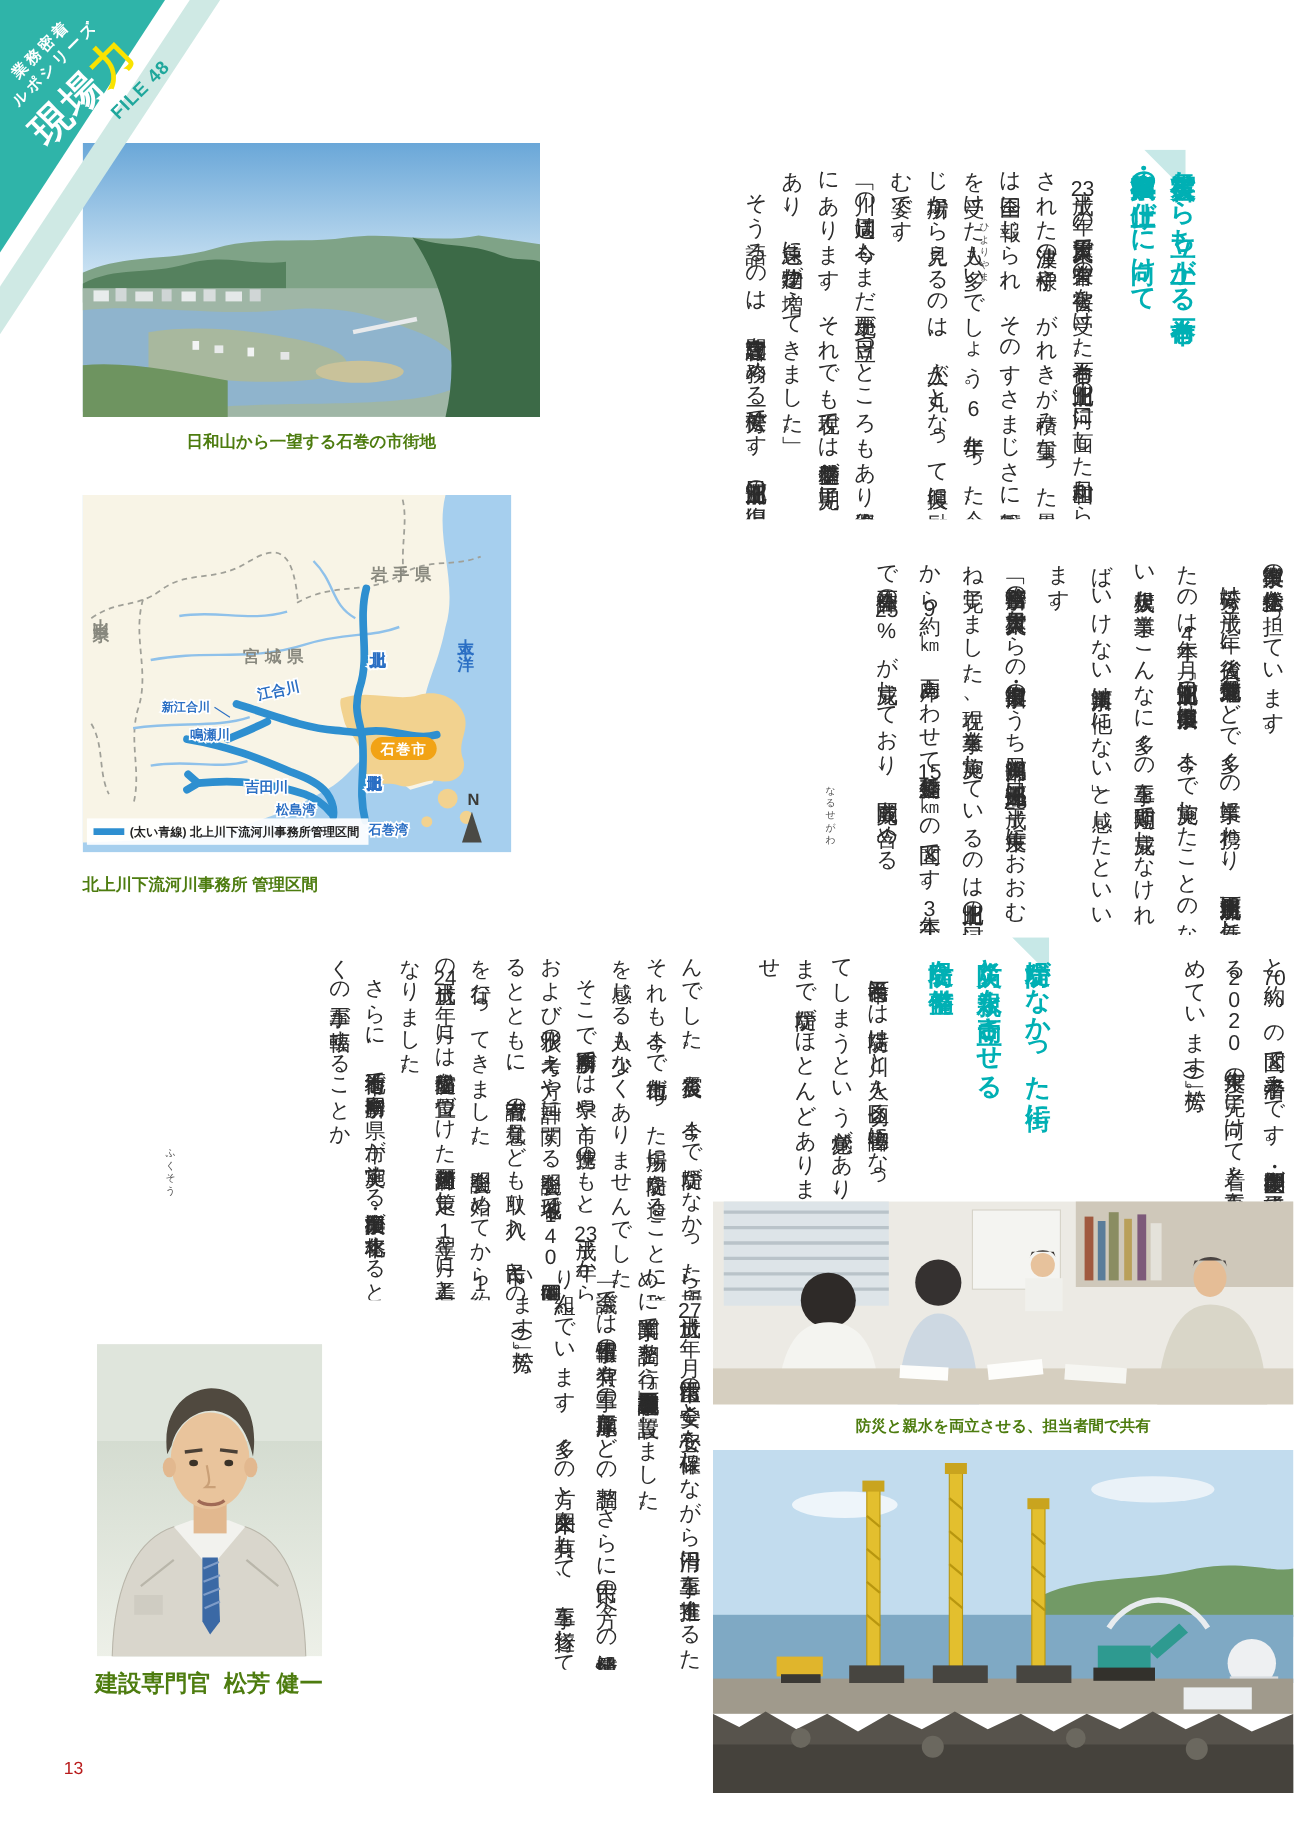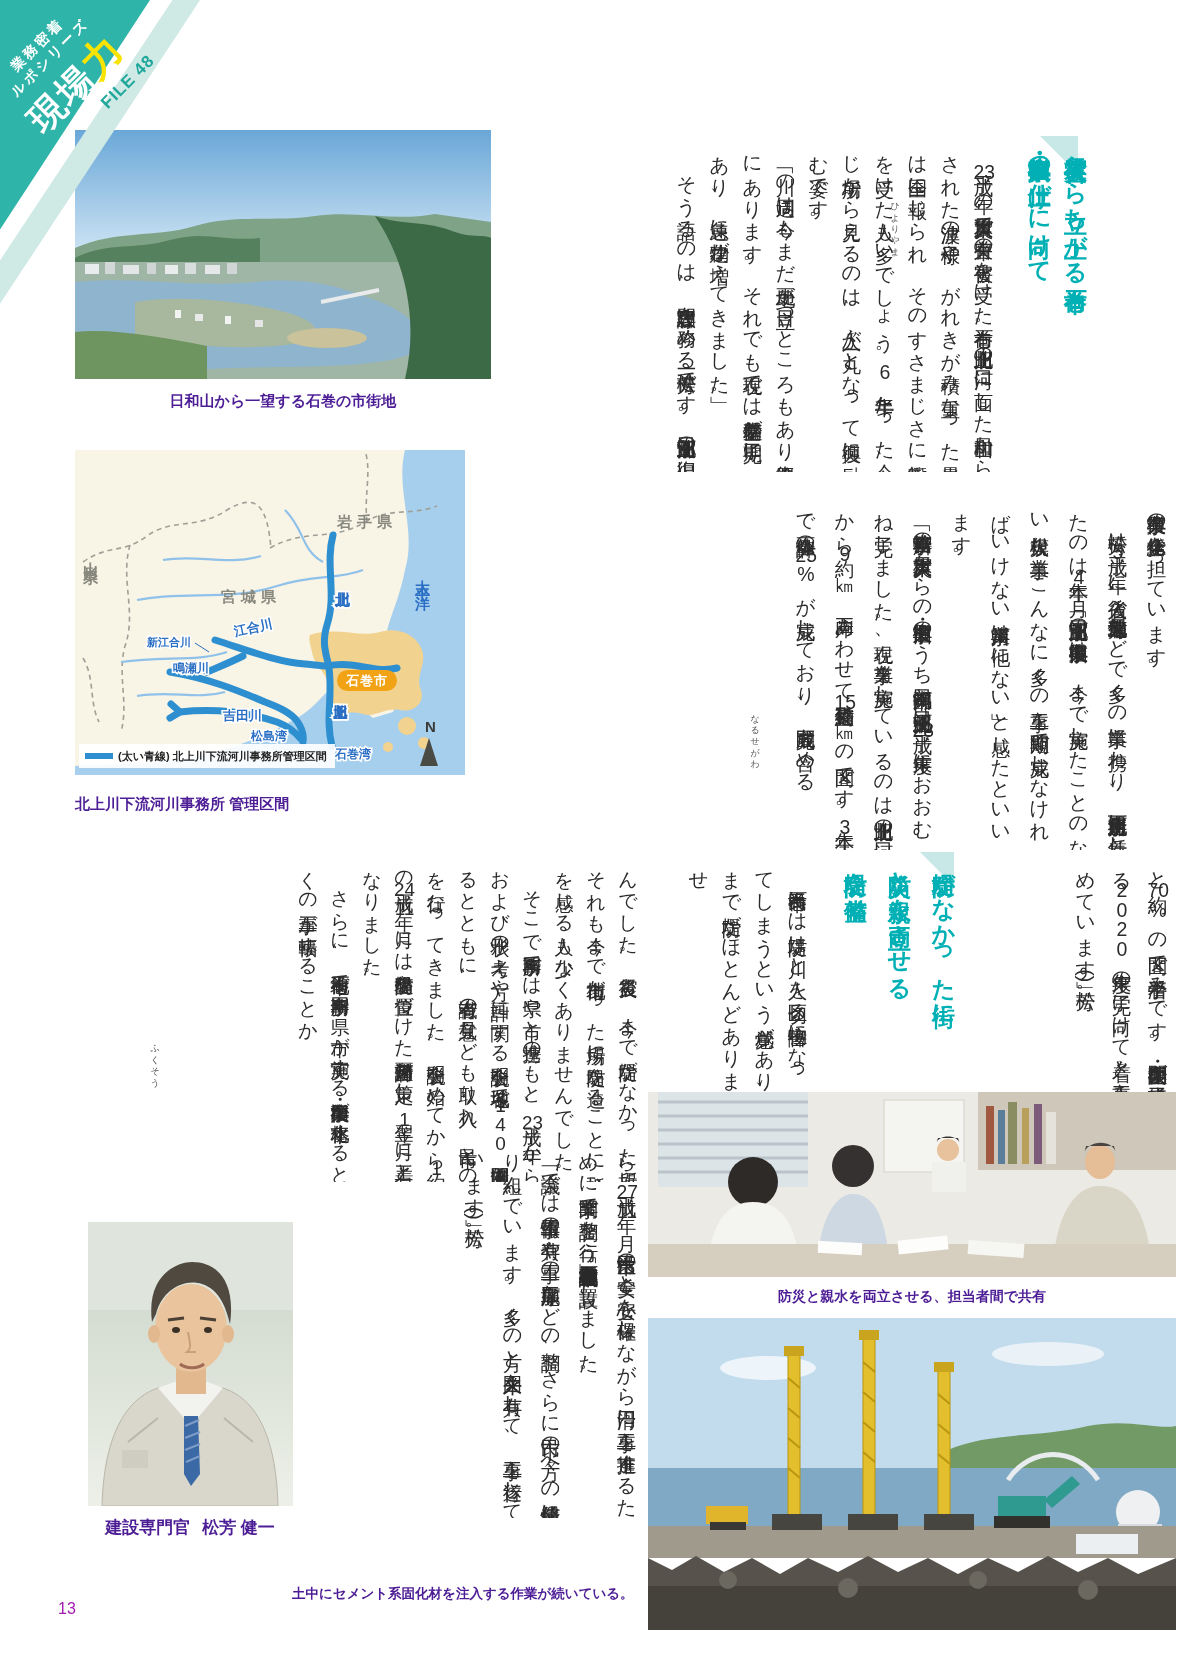--- a/index.html
+++ b/index.html
@@ -30,21 +30,21 @@
   .banner-title .accent { color:#f9e300; font-size:40px; }
   .banner-file {
     position:absolute; left:-22px; top:72px; width:300px; z-index:4;
     transform:rotate(-45deg); text-align:center;
     color:#1fa79c; font-weight:bold; font-size:17px; letter-spacing:1px;
   }
 
   
   .figure { position:absolute; overflow:hidden; }
   .figure svg { display:block; }
-  .caption { position:absolute; color:#4c1d95; font-weight:bold; }
+  .caption { position:absolute; color:#4d7c0f; font-weight:bold; }
 
   
   .vtext {
     position:absolute; writing-mode:vertical-rl; text-orientation:mixed;
     color:#2b2b2b; overflow:hidden;
   }
   .vtext p { margin:0; }
   .tcy { text-combine-upright:all; }
 
   #headline {
@@ -71,24 +71,24 @@
 
   .furigana {
     position:absolute; writing-mode:vertical-rl; text-orientation:upright;
     font-size:9px; color:#555; letter-spacing:1px;
   }
 
   
   #cityscape-caption   { left:75px;  top:392px;  width:416px; text-align:center; font-size:15px; }
   #map-caption         { left:75px;  top:795px;  width:390px; text-align:left; font-size:15px; }
   #meeting-caption     { left:648px; top:1288px; width:528px; text-align:center; font-size:14px; }
-  #portrait-caption    { left:60px;  top:1516px; width:260px; text-align:center; font-size:17px; }
+  #portrait-caption    { left:60px;  top:1516px; width:260px; text-align:center; font-size:21px; }
   #portrait-caption .name { margin-left:12px; }
   #construction-caption{ left:292px; top:1583px; width:356px; text-align:left; font-size:13.5px; line-height:1.7; }
-  #page-number { position:absolute; left:58px; top:1600px; font-size:16px; color:#a21caf; font-weight:normal; }
+  #page-number { position:absolute; left:58px; top:1600px; font-size:16px; color:#b91c1c; font-weight:normal; }
 
   
   .map-pref  { fill:#88887e; font-size:15px; font-weight:bold; letter-spacing:5px; }
   .map-river { fill:#2b6fc4; font-size:13px; font-weight:bold; paint-order:stroke; stroke:#ffffff; stroke-width:3px; }
   .map-sea-label { fill:#2b6fc4; font-size:15px; font-weight:bold; }
   .svg-vert  { writing-mode:vertical-rl; text-orientation:upright; }
   .map-legend-text { fill:#222; font-size:11px; font-weight:bold; }
   .map-badge-text  { fill:#ffffff; font-size:13px; font-weight:bold; letter-spacing:1px; }
   .map-compass { fill:#3a3a36; font-size:15px; font-weight:bold; }
 </style>
@@ -343,18 +343,17 @@
       <rect x="428" y="216" width="62" height="20" fill="#eceff1"></rect>
       <path d="M0,240 L24,252 L48,238 L76,254 L104,240 L132,256 L160,240 L190,254 L220,238 L250,254 L280,240 L310,256 L340,240 L370,254 L400,238 L430,254 L460,240 L490,256 L528,240 L528,312 L0,312 Z" fill="#57534c"></path>
       <path d="M0,268 L528,268 L528,312 L0,312 Z" fill="#45423c"></path>
       <circle cx="80" cy="262" r="9" fill="#6b685f"></circle>
         <circle cx="200" cy="270" r="10" fill="#6b685f"></circle>
       <circle cx="330" cy="262" r="9" fill="#6b685f"></circle>
         <circle cx="440" cy="272" r="10" fill="#6b685f"></circle>
     </svg>
   </div>
   <div class="caption" id="construction-caption">
-    <div>土中にセメント系固化材を注入する作業が続いている。</div>
   </div>
 
   <div id="page-number">13</div>
 
 </div>
 
 </body></html>

